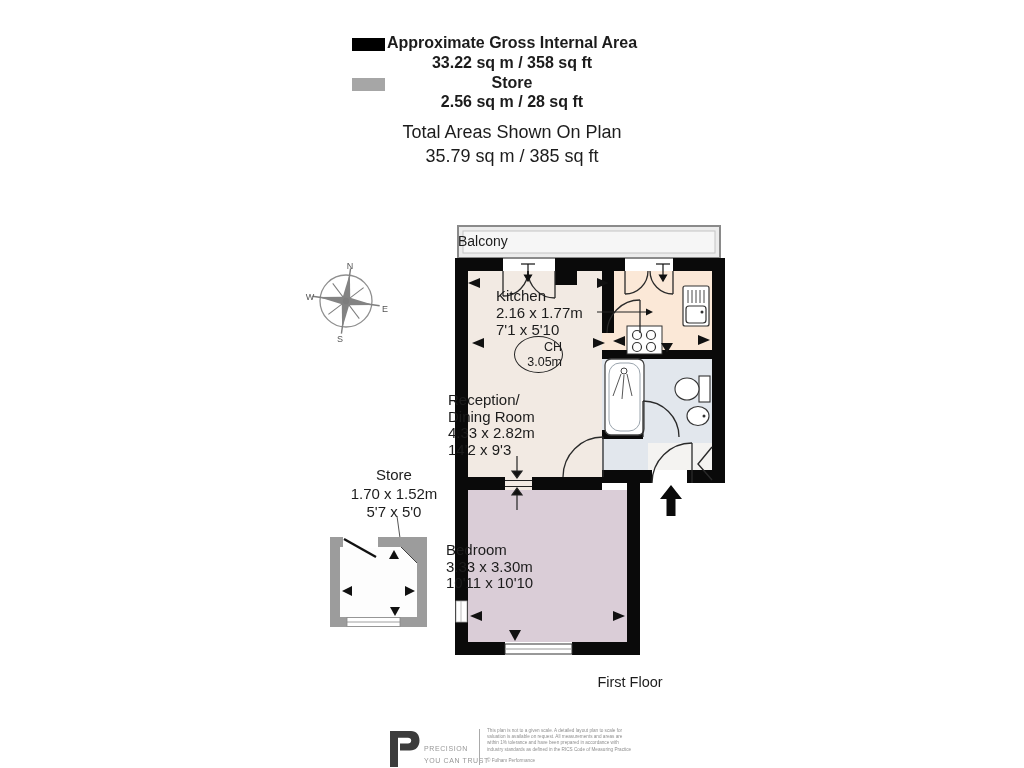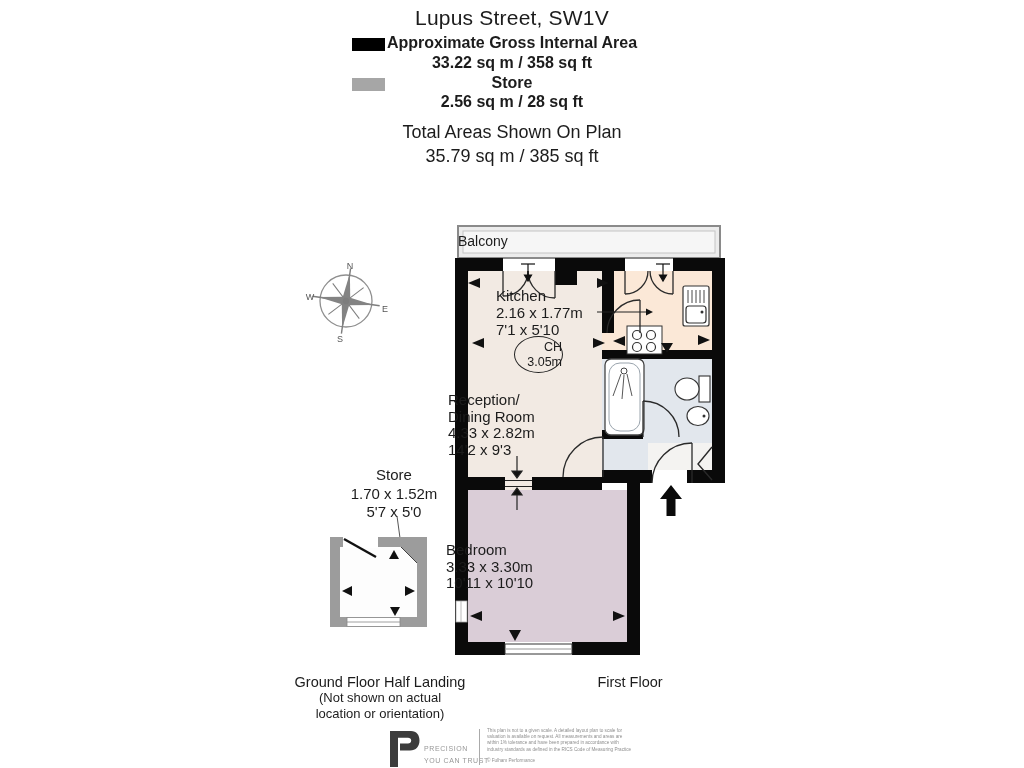--- a/index.html
+++ b/index.html
@@ -27,21 +27,20 @@
   .disclaimer{left:487px;top:728px;width:300px;font-size:8px;line-height:1.34;color:#8f8f8f;
               transform:scale(0.58);transform-origin:0 0;}
   .disclaimer .copy{display:block;margin-top:9px;}
   svg{display:block;}
 </style>
 </head>
 <body>
 
 <div class="page">
 
-  <div class="abs ctr title">Lupus Street, SW1V</div>
 
   <div class="swatch swatch-black"></div>
   <div class="abs ctr legend-line" style="top:34px">Approximate Gross Internal Area</div>
   <div class="abs ctr legend-line" style="top:54px">33.22 sq m  /  358 sq ft</div>
   <div class="swatch swatch-gray"></div>
   <div class="abs ctr legend-line" style="top:74px">Store</div>
   <div class="abs ctr legend-line" style="top:93px">2.56 sq m  /  28 sq ft</div>
 
   <div class="abs ctr total" style="top:122px">Total Areas Shown On Plan</div>
   <div class="abs ctr total" style="top:146px">35.79 sq m  /  385 sq ft</div>
@@ -251,25 +250,20 @@
       <line x1="347" y1="622" x2="400" y2="622" stroke="#888" stroke-width="0.8"></line>
       <g fill="#111">
         <polygon points="352,586 342,591 352,596"></polygon>
         <polygon points="405,586 415,591 405,596"></polygon>
         <polygon points="389,559 399,559 394,550"></polygon>
         <polygon points="390,607 400,607 395,616"></polygon>
       </g>
     </svg>
   </div>
 
-  <div class="abs floorlab" style="left:270px;top:674px;width:220px">
-    <div>Ground Floor Half Landing</div>
-    <div class="floornote">(Not shown on actual</div>
-    <div class="floornote">location or orientation)</div>
-  </div>
   <div class="abs floorlab" style="left:560px;top:674px;width:140px">First Floor</div>
 
   <div class="abs" style="left:383px;top:727px">
     <svg width="40" height="40" viewBox="0 0 40 40">
       <path d="M7,40 V4 H28 C33.5,4 36.5,8 36.5,13.5 C36.5,19.5 33,23.5 27,23.5 H17 V16.5 H25 C26.8,16.5 28.2,15.3 28.2,13.5 C28.2,11.7 26.8,10.8 25,10.8 H15 V40 Z" fill="#3c3c3c"></path>
     </svg>
   </div>
   <div class="abs brand" style="left:424px;top:743px">
     <div>PRECISION</div>
     <div>YOU CAN TRUST</div>

